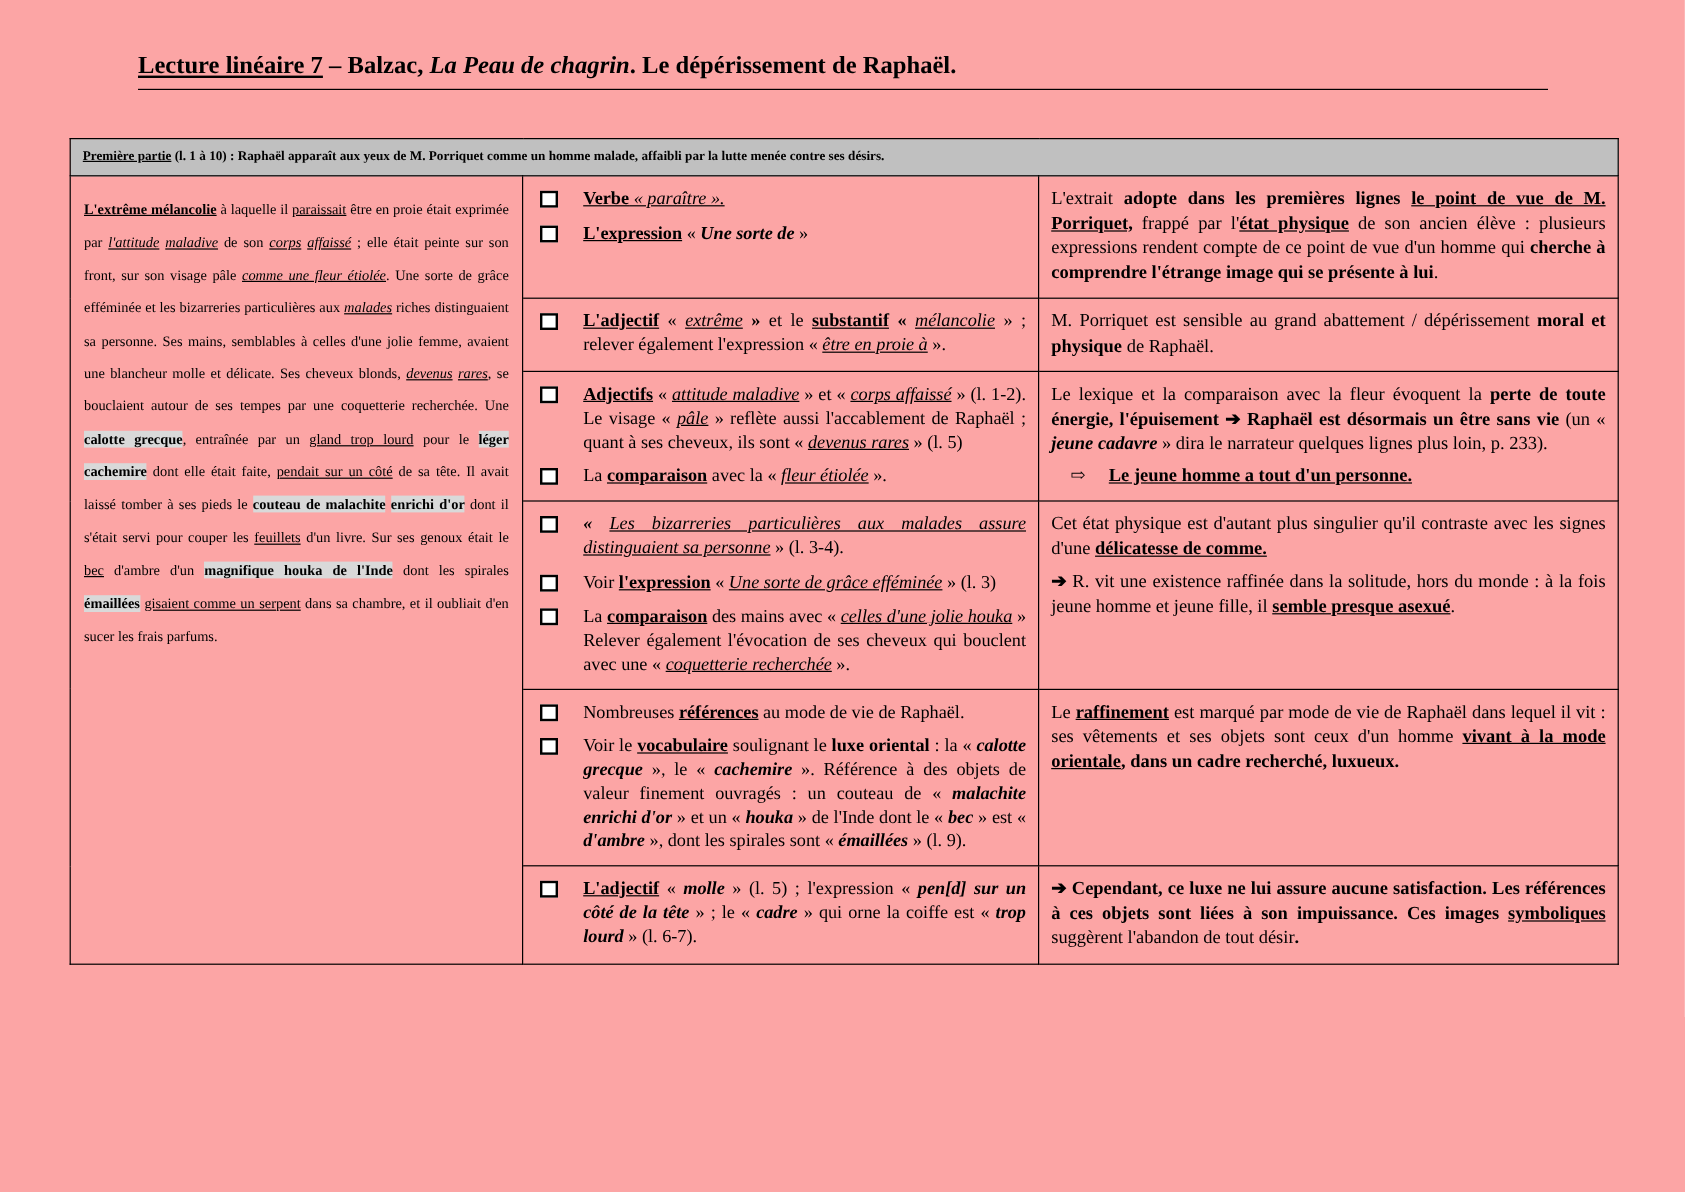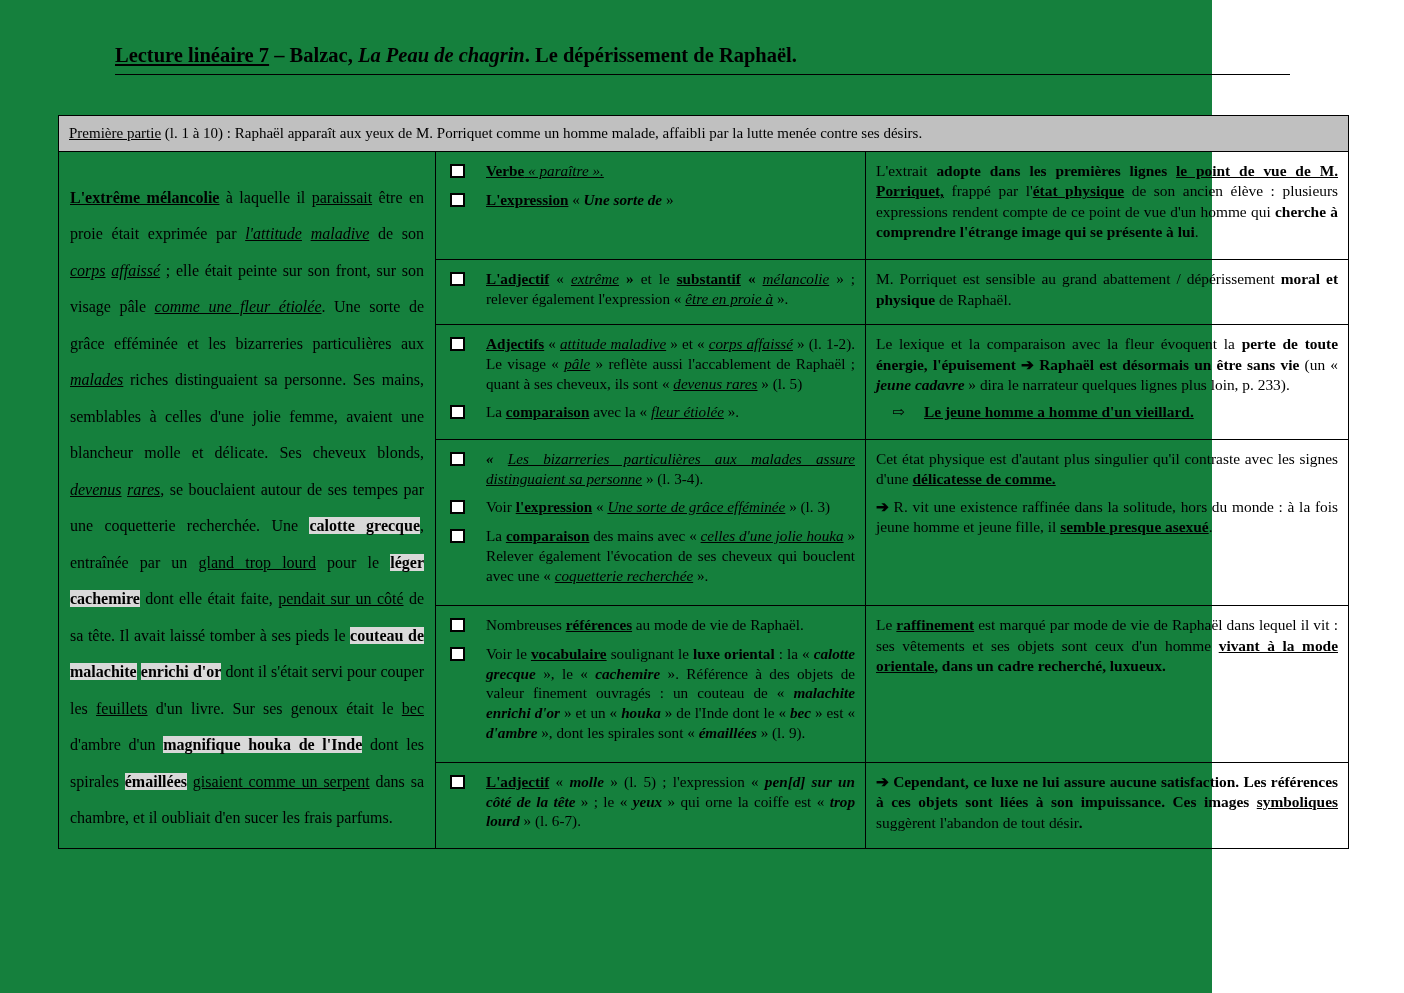--- a/index.html
+++ b/index.html
@@ -9,23 +9,23 @@
   }
   body {
     width: 1404px;
     height: 993px;
     font-family: "Liberation Serif", "DejaVu Serif", serif;
     color: #000000;
     overflow: hidden;
   }
   .page {
     position: relative;
-    width: 1212px;
+    width: 1404px;
     height: 993px;
-    background: #15803d;
+    background: #fca5a5;
   }
 
   
   .title-wrap {
     position: absolute;
     left: 115px;
     top: 44px;
     width: 1175px;
   }
   .doc-title {
@@ -53,35 +53,35 @@
     border: 1.1px solid #000;
     vertical-align: top;
     padding: 0;
   }
   .tbl tr.head td {
     background: #c0c0c0;
     border-bottom: 1.6px solid #000;
     padding: 8px 10px 9px 10px;
   }
   .head-text {
-    font-size: 15px;
+    font-size: 11px;
     line-height: 1.2;
-    font-weight: normal;
+    font-weight: bold;
     white-space: nowrap;
   }
   .head-text .u { text-decoration: underline; }
 
   .col-a { width: 377px; }
   .col-b { width: 430px; }
   .col-c { width: 483px; }
 
   
   .quote {
-    padding: 28px 11px 12px 11px;
-    font-size: 16px;
+    padding: 14px 11px 12px 11px;
+    font-size: 12px;
     line-height: 2.28;
     text-align: justify;
     text-justify: inter-word;
   }
 
   
   .cell {
     padding: 9px 10px 10px 10px;
     font-size: 15.2px;
     line-height: 1.30;
@@ -227,21 +227,21 @@
             </li>
           </ul>
         </div>
       </td>
       <td>
         <div class="cell right">
           <p class="para">Le lexique et la comparaison avec la fleur évoquent la <span class="b">perte de toute énergie, l'épuisement <span class="arrowsolid">➔</span> Raphaël est désormais un être sans vie</span> (un « <span class="bi">jeune cadavre</span> » dira le narrateur quelques lignes plus loin, p. 233).</p>
           <ul class="arrowlist">
             <li>
               <span class="arrow-hollow">⇨</span>
-              <span class="bu">Le jeune homme a homme d'un vieillard.</span>
+              <span class="bu">Le jeune homme a tout d'un personne.</span>
             </li>
           </ul>
         </div>
       </td>
     </tr>
 
     <tr>
       <td>
         <div class="cell">
           <ul class="cklist">
@@ -289,21 +289,21 @@
         </div>
       </td>
     </tr>
 
     <tr>
       <td>
         <div class="cell">
           <ul class="cklist">
             <li>
               <span class="ckbox"></span>
-              <span class="bu">L'adjectif</span> « <span class="bi">molle</span> » (l. 5) ; l'expression « <span class="bi">pen[d] sur un côté de la tête</span> » ; le « <span class="bi">yeux</span> » qui orne la coiffe est « <span class="bi">trop lourd</span> » (l. 6-7).
+              <span class="bu">L'adjectif</span> « <span class="bi">molle</span> » (l. 5) ; l'expression « <span class="bi">pen[d] sur un côté de la tête</span> » ; le « <span class="bi">cadre</span> » qui orne la coiffe est « <span class="bi">trop lourd</span> » (l. 6-7).
             </li>
           </ul>
         </div>
       </td>
       <td>
         <div class="cell right">
           <p class="para"><span class="b"><span class="arrowsolid">➔</span> Cependant, ce luxe ne lui assure aucune satisfaction. Les références à ces objets sont liées à son impuissance. Ces images <span class="bu">symboliques</span></span> suggèrent l'abandon de tout désir<span class="b">.</span></p>
         </div>
       </td>
     </tr>

